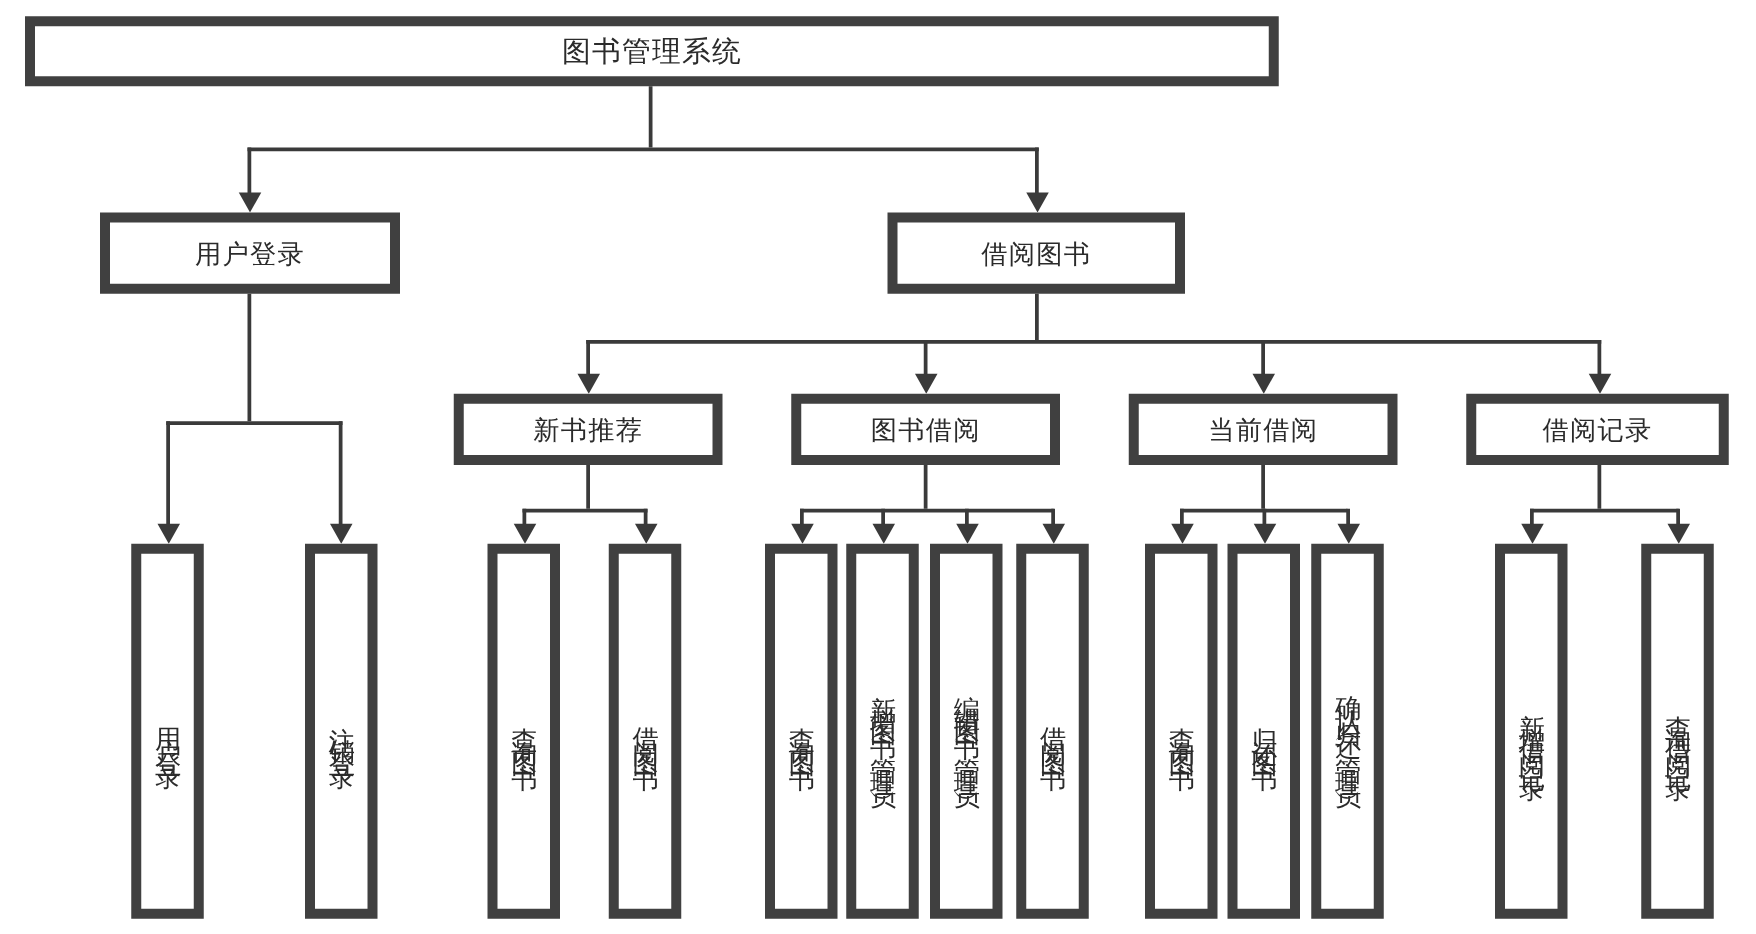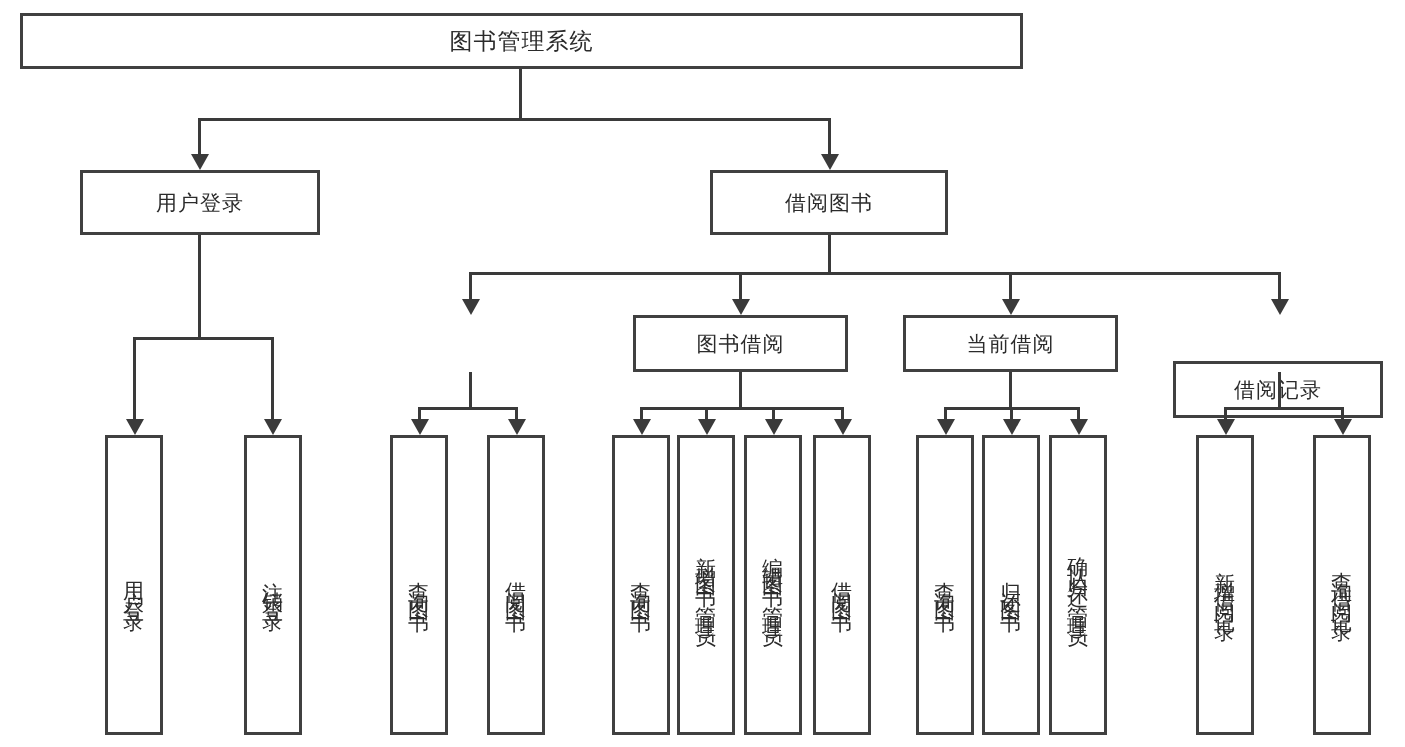--- a/index.html
+++ b/index.html
@@ -2,21 +2,21 @@
 <html><head>
 <meta charset="utf-8">
 <style>
   html,body{margin:0;padding:0;background:#ffffff;}
   .canvas{
     position:relative;width:1405px;height:747px;background:#ffffff;overflow:hidden;
     font-family:"Liberation Sans","DejaVu Sans",sans-serif;color:#2b2b2b;
   }
   .node{
     position:absolute;box-sizing:border-box;background:#ffffff;
-    border:3px solid #404040;display:flex;align-items:center;justify-content:center;
+    border:8px solid #404040;display:flex;align-items:center;justify-content:center;
   }
   .root-box{font-size:23px;letter-spacing:1px;}
   .branch-box{font-size:21px;letter-spacing:1px;}
   .leaf-box{width:58px;top:435px;height:300px;}
   .vtext{
     writing-mode:vertical-rl;text-orientation:mixed;
     font-size:21px;line-height:1;letter-spacing:10px;white-space:nowrap;
   }
   .vline{position:absolute;width:3px;background:#3a3a3a;}
   .hline{position:absolute;height:3px;background:#3a3a3a;}
@@ -64,27 +64,30 @@
   <div class="hline" style="left:469px;top:272px;width:812px;"></div>
   <div class="vline" style="left:469px;top:272px;height:29px;"></div>
   <div class="arrow" style="left:462px;top:299px;"></div>
   <div class="vline" style="left:739px;top:272px;height:29px;"></div>
   <div class="arrow" style="left:732px;top:299px;"></div>
   <div class="vline" style="left:1009px;top:272px;height:29px;"></div>
   <div class="arrow" style="left:1002px;top:299px;"></div>
   <div class="vline" style="left:1278px;top:272px;height:29px;"></div>
   <div class="arrow" style="left:1271px;top:299px;"></div>
 
+  <div class="node branch-box" style="left:363px;top:315px;width:215px;height:57px;">
+    <span>新书推荐</span>
+  </div>
   <div class="node branch-box" style="left:633px;top:315px;width:215px;height:57px;">
     <span>图书借阅</span>
   </div>
   <div class="node branch-box" style="left:903px;top:315px;width:215px;height:57px;">
     <span>当前借阅</span>
   </div>
-  <div class="node branch-box" style="left:1173px;top:315px;width:210px;height:57px;margin-top:46px;">
+  <div class="node branch-box" style="left:1173px;top:315px;width:210px;height:57px;">
     <span>借阅记录</span>
   </div>
 
   <div class="vline" style="left:469px;top:372px;height:35px;"></div>
   <div class="hline" style="left:418px;top:407px;width:100px;"></div>
   <div class="vline" style="left:418px;top:407px;height:14px;"></div>
   <div class="arrow" style="left:411px;top:419px;"></div>
   <div class="vline" style="left:515px;top:407px;height:14px;"></div>
   <div class="arrow" style="left:508px;top:419px;"></div>
 

